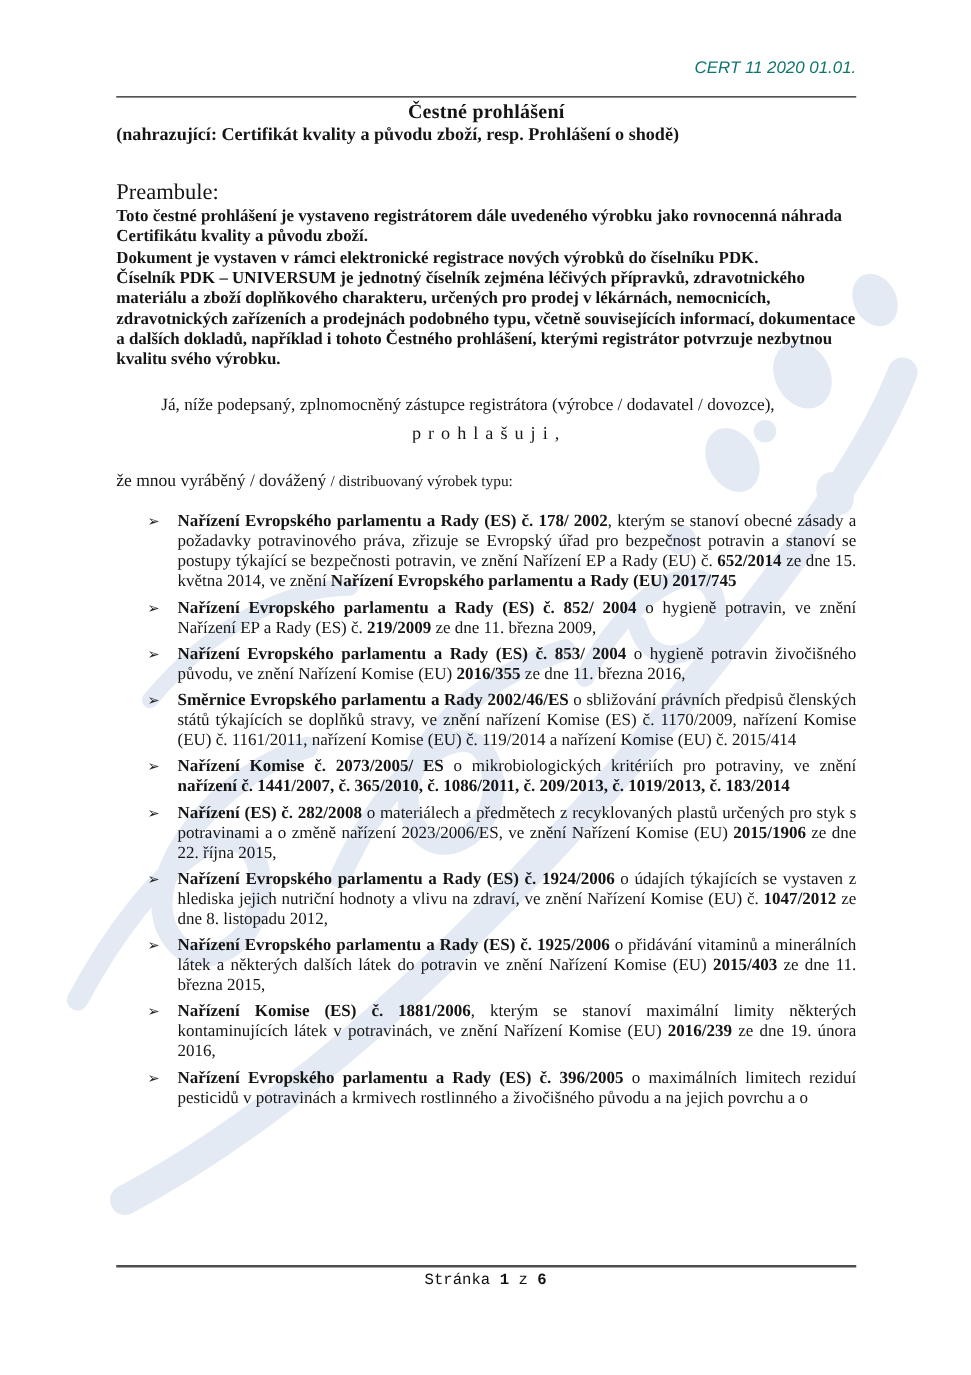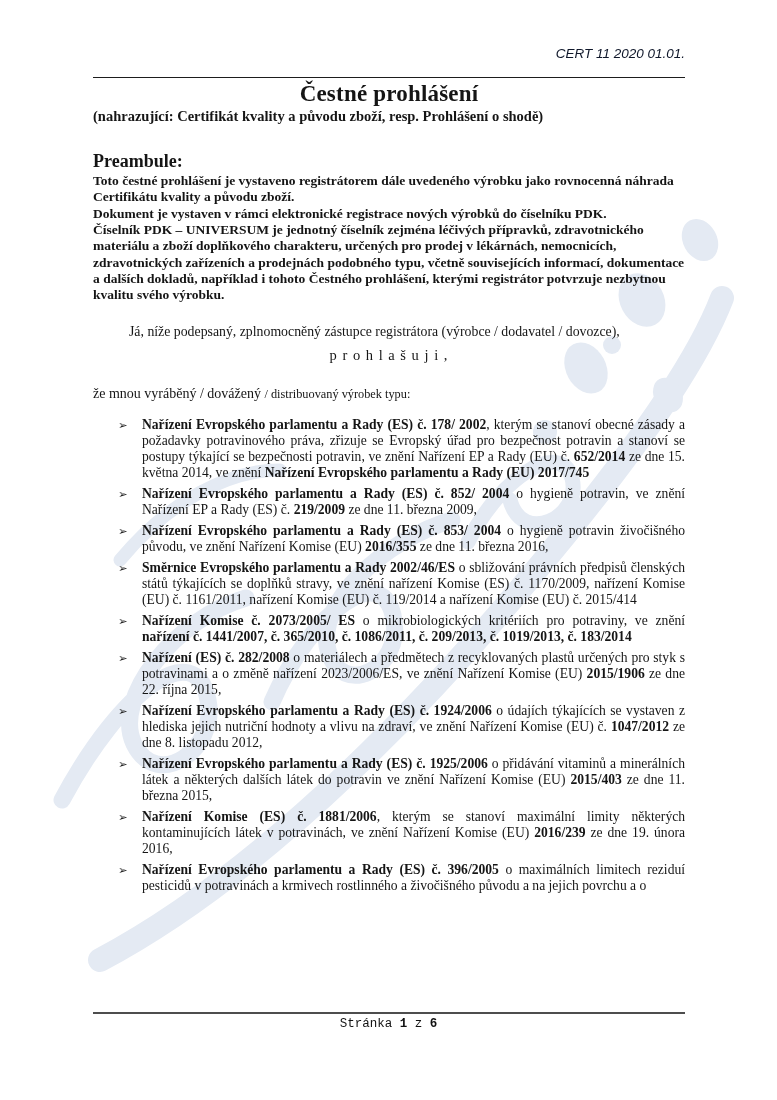--- a/index.html
+++ b/index.html
@@ -14,43 +14,43 @@
   }
   .watermark { position:absolute; top:0; left:0; z-index:0; pointer-events:none; }
   .content { position:absolute; left:93px; top:0; width:592px; z-index:1; }
 
   .header-code {
     margin-top:46px;
     text-align:right;
     font-family:"Liberation Sans", sans-serif;
     font-style:italic;
     font-size:13.5px;
-    color:#0f172a;
+    color:#0f766e;
   }
   .rule { border:none; border-top:1.6px solid #1d1d1d; margin:0; }
   .top-rule { margin-top:16px; }
 
   .title {
     margin:3px 0 0;
     text-align:center;
-    font-size:23px;
+    font-size:16px;
     font-weight:bold;
     letter-spacing:0.2px;
   }
   .subtitle {
     margin-top:1px;
     text-align:left;
     font-weight:bold;
     font-size:14.5px;
   }
 
   .preamble-heading {
     margin:26px 0 1px;
     font-size:18px;
-    font-weight:bold;
+    font-weight:normal;
   }
   .preamble-par {
     margin:0;
     font-weight:bold;
     font-size:13.5px;
     line-height:1.21;
   }
 
   .intro {
     margin:20px 0 0;

